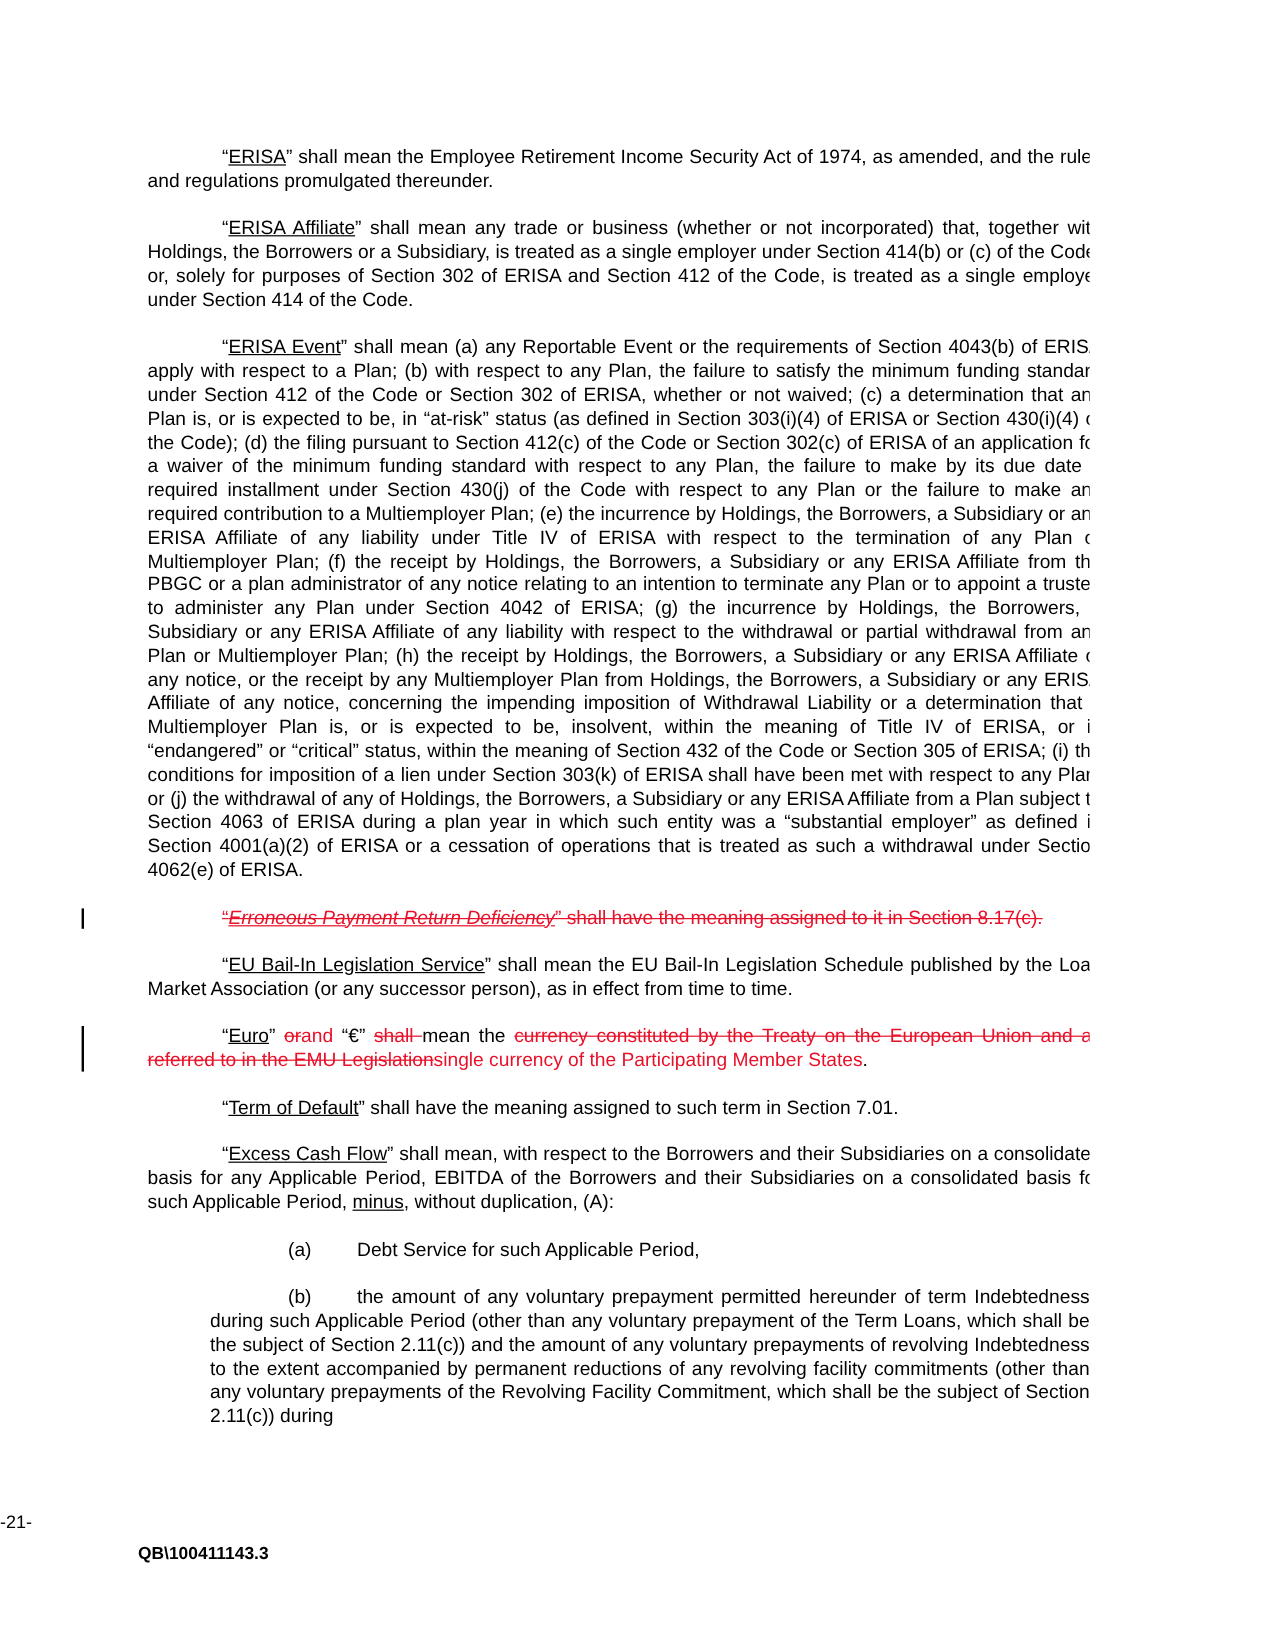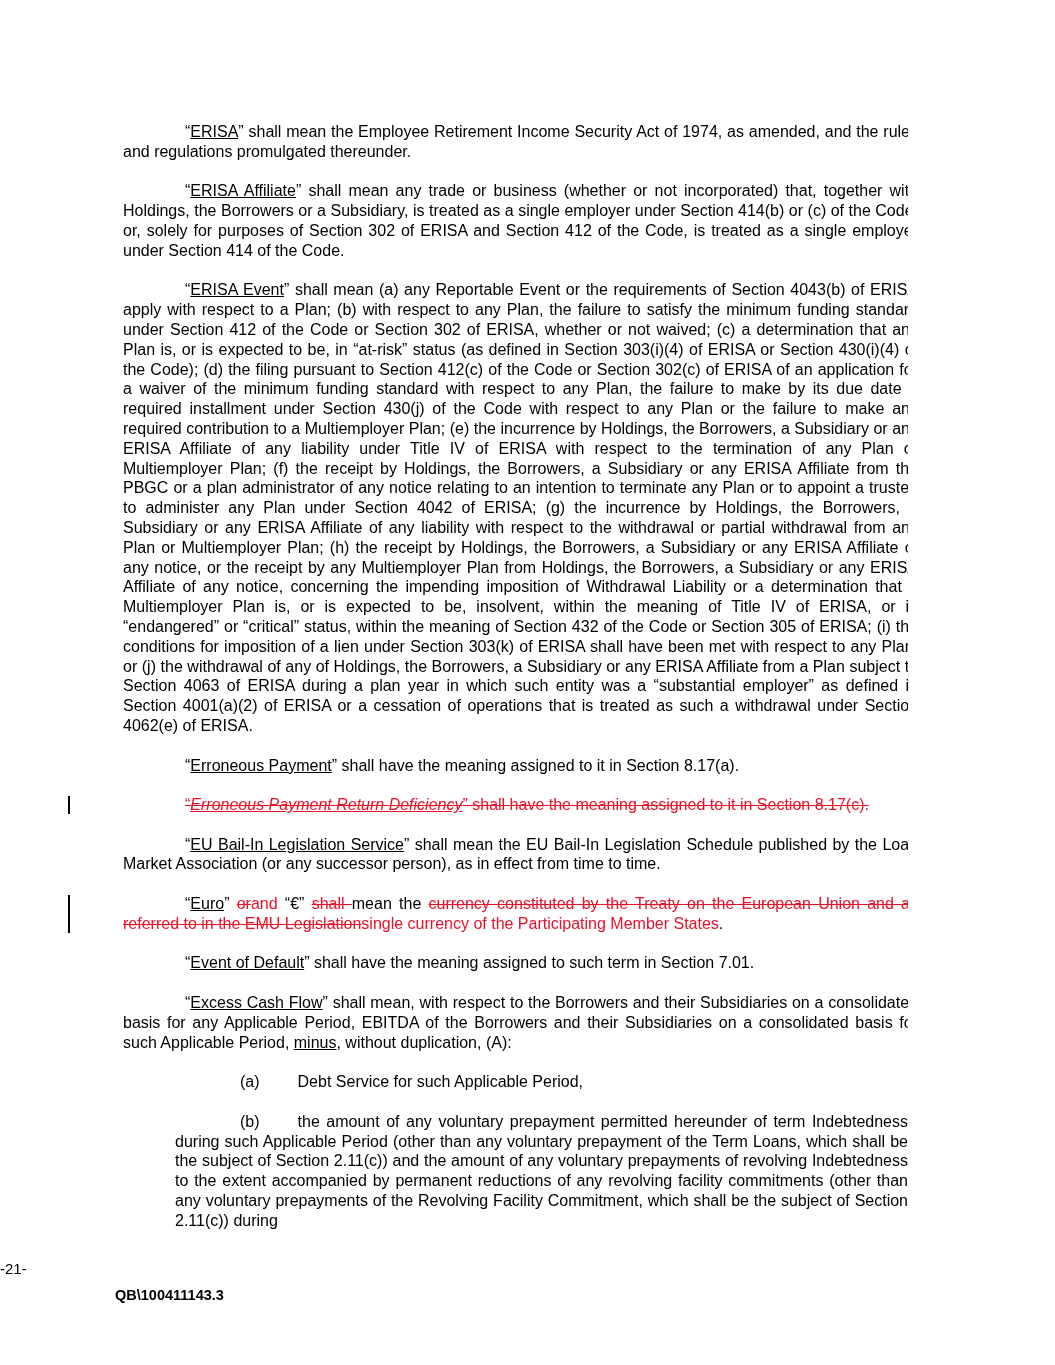--- a/index.html
+++ b/index.html
@@ -67,24 +67,23 @@
   }
 </style>
 </head>
 <body>
 
 <div class="page">
   <div class="content">
       <p class="para body"><span class="seg-n">“</span><span class="seg-u">ERISA</span><span class="seg-n">” shall mean the Employee Retirement Income Security Act of 1974, as amended, and the rules and regulations promulgated thereunder.</span></p>
       <p class="para body"><span class="seg-n">“</span><span class="seg-u">ERISA Affiliate</span><span class="seg-n">” shall mean any trade or business (whether or not incorporated) that, together with Holdings, the Borrowers or a Subsidiary, is treated as a single employer under Section 414(b) or (c) of the Code, or, solely for purposes of Section 302 of ERISA and Section 412 of the Code, is treated as a single employer under Section 414 of the Code.</span></p>
       <p class="para body"><span class="seg-n">“</span><span class="seg-u">ERISA Event</span><span class="seg-n">” shall mean (a) any Reportable Event or the requirements of Section 4043(b) of ERISA apply with respect to a Plan; (b) with respect to any Plan, the failure to satisfy the minimum funding standard under Section 412 of the Code or Section 302 of ERISA, whether or not waived; (c) a determination that any Plan is, or is expected to be, in “at-risk” status (as defined in Section 303(i)(4) of ERISA or Section 430(i)(4) of the Code); (d) the filing pursuant to Section 412(c) of the Code or Section 302(c) of ERISA of an application for a waiver of the minimum funding standard with respect to any Plan, the failure to make by its due date a required installment under Section 430(j) of the Code with respect to any Plan or the failure to make any required contribution to a Multiemployer Plan; (e) the incurrence by Holdings, the Borrowers, a Subsidiary or any ERISA Affiliate of any liability under Title IV of ERISA with respect to the termination of any Plan or Multiemployer Plan; (f) the receipt by Holdings, the Borrowers, a Subsidiary or any ERISA Affiliate from the PBGC or a plan administrator of any notice relating to an intention to terminate any Plan or to appoint a trustee to administer any Plan under Section 4042 of ERISA; (g) the incurrence by Holdings, the Borrowers, a Subsidiary or any ERISA Affiliate of any liability with respect to the withdrawal or partial withdrawal from any Plan or Multiemployer Plan; (h) the receipt by Holdings, the Borrowers, a Subsidiary or any ERISA Affiliate of any notice, or the receipt by any Multiemployer Plan from Holdings, the Borrowers, a Subsidiary or any ERISA Affiliate of any notice, concerning the impending imposition of Withdrawal Liability or a determination that a Multiemployer Plan is, or is expected to be, insolvent, within the meaning of Title IV of ERISA, or in “endangered” or “critical” status, within the meaning of Section 432 of the Code or Section 305 of ERISA; (i) the conditions for imposition of a lien under Section 303(k) of ERISA shall have been met with respect to any Plan; or (j) the withdrawal of any of Holdings, the Borrowers, a Subsidiary or any ERISA Affiliate from a Plan subject to Section 4063 of ERISA during a plan year in which such entity was a “substantial employer” as defined in Section 4001(a)(2) of ERISA or a cessation of operations that is treated as such a withdrawal under Section 4062(e) of ERISA.</span></p>
-      <p class="para body"><span class="seg-n">“</span><span class="seg-u">Erroneous Payment</span><span class="seg-n">” shall have the meaning assigned to it in Section 8.17(a).</span></p>
       <p class="para body"><span class="change-bar"></span><span class="seg-rd">“</span><span class="seg-rdu">Erroneous Payment Return Deficiency</span><span class="seg-rd">” shall have the meaning assigned to it in Section 8.17(c).</span></p>
       <p class="para body"><span class="seg-n">“</span><span class="seg-u">EU Bail-In Legislation Service</span><span class="seg-n">” shall mean the EU Bail-In Legislation Schedule published by the Loan Market Association (or any successor person), as in effect from time to time.</span></p>
       <p class="para body"><span class="change-bar"></span><span class="seg-n">“</span><span class="seg-u">Euro</span><span class="seg-n">” </span><span class="seg-rd">or</span><span class="seg-ri">and</span><span class="seg-n"> “€” </span><span class="seg-rd">shall </span><span class="seg-n">mean the </span><span class="seg-rd">currency constituted by the Treaty on the European Union and as referred to in the EMU Legislation</span><span class="seg-ri">single currency of the Participating Member States</span><span class="seg-n">.</span></p>
-      <p class="para body"><span class="seg-n">“</span><span class="seg-u">Event of Default</span><span class="seg-n">” shall have the meaning assigned to such term in Section 7.01.</span></p>
+      <p class="para body"><span class="seg-n">“</span><span class="seg-u">Term of Default</span><span class="seg-n">” shall have the meaning assigned to such term in Section 7.01.</span></p>
       <p class="para body"><span class="seg-n">“</span><span class="seg-u">Excess Cash Flow</span><span class="seg-n">” shall mean, with respect to the Borrowers and their Subsidiaries on a consolidated basis for any Applicable Period, EBITDA of the Borrowers and their Subsidiaries on a consolidated basis for such Applicable Period, </span><span class="seg-u">minus</span><span class="seg-n">, without duplication, (A):</span></p>
       <p class="para sub"><span>(a)</span><span class="tab"></span><span class="seg-n">Debt Service for such Applicable Period,</span></p>
       <p class="para sub"><span>(b)</span><span class="tab"></span><span class="seg-n">the amount of any voluntary prepayment permitted hereunder of term Indebtedness during such Applicable Period (other than any voluntary prepayment of the Term Loans, which shall be the subject of Section 2.11(c)) and the amount of any voluntary prepayments of revolving Indebtedness to the extent accompanied by permanent reductions of any revolving facility commitments (other than any voluntary prepayments of the Revolving Facility Commitment, which shall be the subject of Section 2.11(c)) during</span></p>
     </div>
   <div class="footer-page">-21-</div>
   <div class="footer-doc">QB\100411143.3</div>
 </div>
 
 </body></html>

